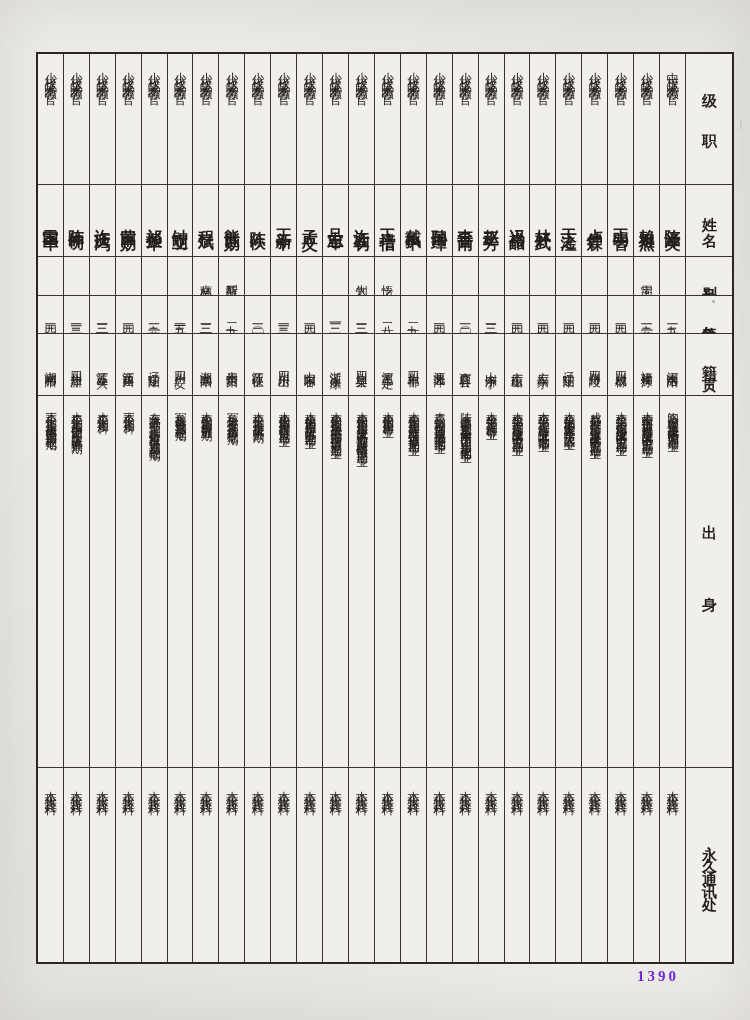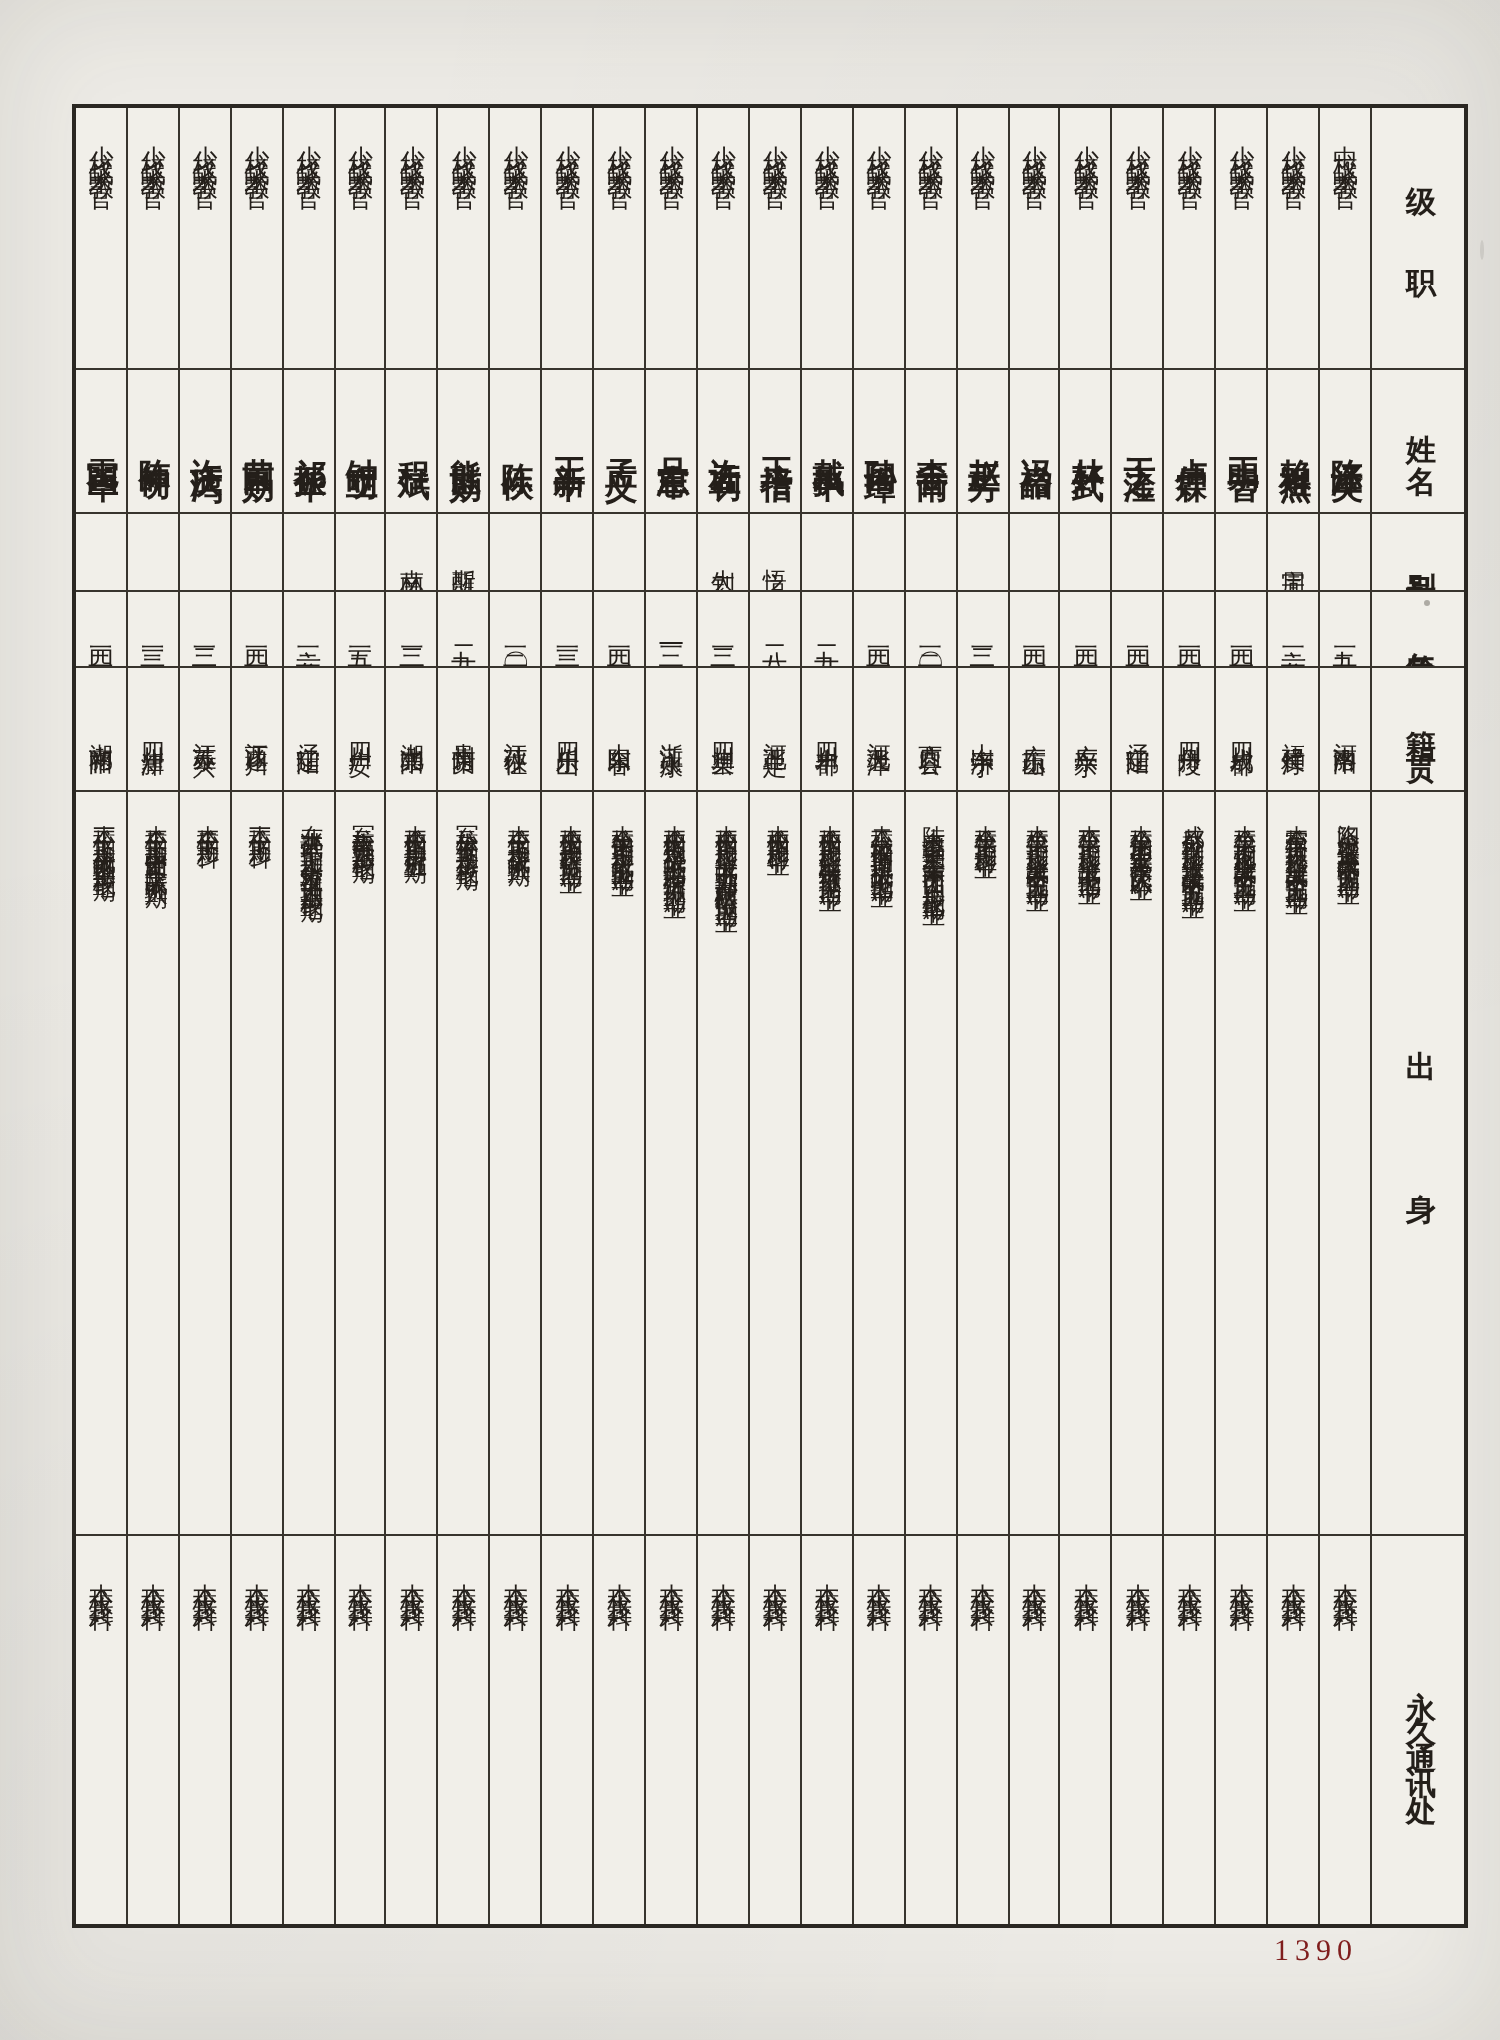--- a/index.html
+++ b/index.html
@@ -50,22 +50,23 @@
   .h-rank   {letter-spacing:42px;}
   .h-name   {letter-spacing:16px;}
   .h-alias  {letter-spacing:2px;}
   .h-age    {letter-spacing:1px;}
   .h-origin {letter-spacing:12px;}
   .h-bg     {letter-spacing:72px;}
   .h-contact{letter-spacing:13px;padding-top:0;}
   
   .pageno{
     position:absolute;left:637px;top:968px;
-    font-size:15px;letter-spacing:3px;color:#7f1d1d;
+    font-size:15px;letter-spacing:3px;color:#6d28d9;
     font-family:"Liberation Serif","DejaVu Serif",serif;
+    font-weight:bold;
   }
   .speck{position:absolute;background:rgba(50,45,38,.35);border-radius:50%;}
 </style>
 </head>
 <body>
 
 <div class="paper-grain"></div>
 
 <div class="roster" id="columns">
 

